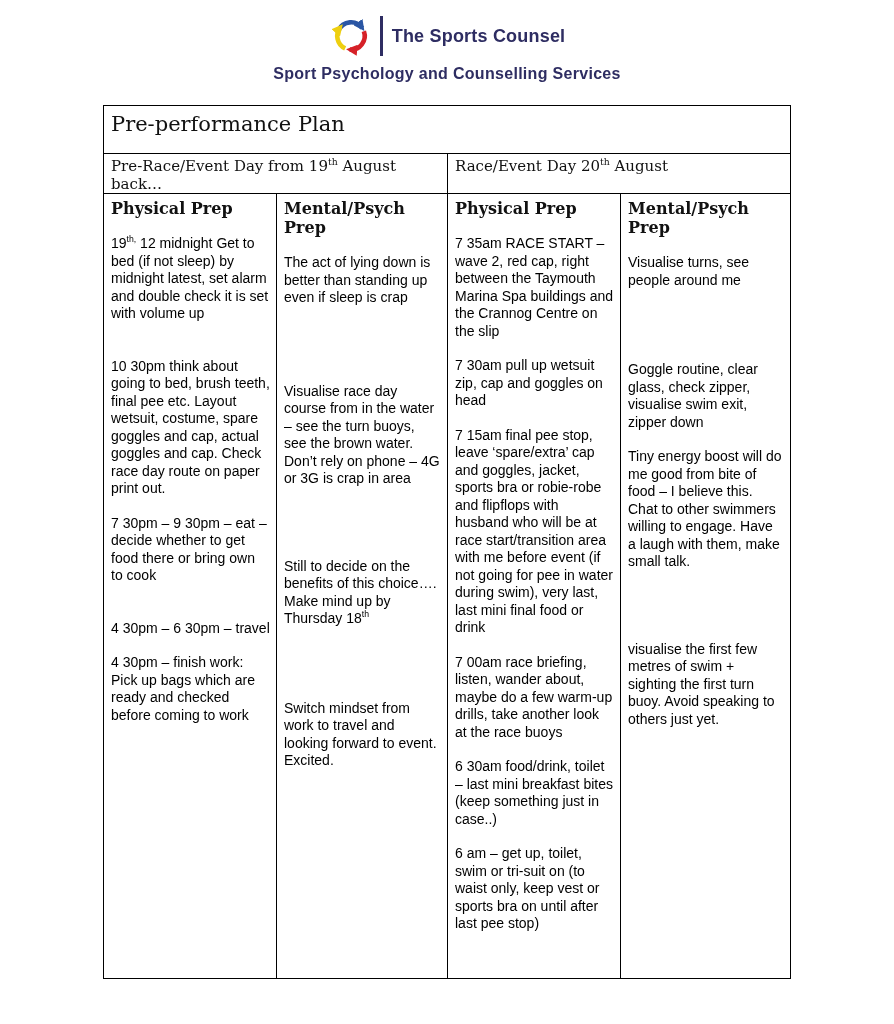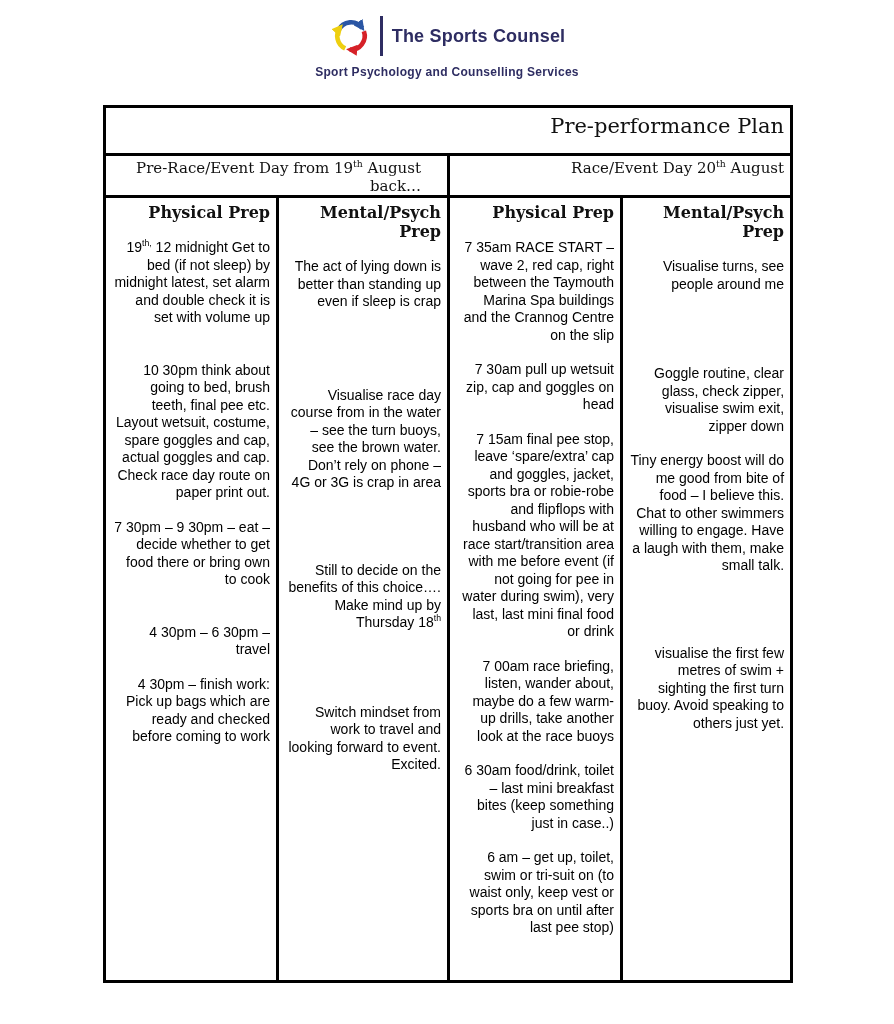--- a/index.html
+++ b/index.html
@@ -5,21 +5,20 @@
   * { margin: 0; padding: 0; box-sizing: border-box; }
   html, body { background: #ffffff; }
   .page {
     position: relative;
     width: 894px;
     height: 1024px;
     background: #ffffff;
     font-family: "Liberation Sans", sans-serif;
     color: #1b1b1b;
     overflow: hidden;
-    text-align: right;
   }
 
   
   .logo-block {
     position: absolute;
     top: 14px;
     left: 0;
     width: 100%;
     display: flex;
     flex-direction: column;
@@ -37,37 +36,37 @@
     margin: 0 9px 0 7px;
   }
   .brand-name {
     font-size: 18px;
     font-weight: bold;
     color: #2e2d62;
     letter-spacing: 0.2px;
   }
   .tagline {
     margin-top: 7px;
-    font-size: 12px;
+    font-size: 16px;
     font-weight: bold;
     color: #2e2d62;
     letter-spacing: 0.3px;
   }
 
   
   table.plan {
     position: absolute;
     left: 103px;
     top: 105px;
     width: 687px;
     border-collapse: collapse;
     table-layout: fixed;
   }
   table.plan td {
-    border: 3px solid #000000;
+    border: 1px solid #000000;
     vertical-align: top;
     padding: 3px 6px 0 7px;
   }
   .row-title td { height: 48px; }
   .row-days td  { height: 40px; margin-top: 8px; }
   .row-body td  { height: 785px; }
 
   .doc-title {
     font-family: "DejaVu Serif", serif;
     font-size: 21px;

